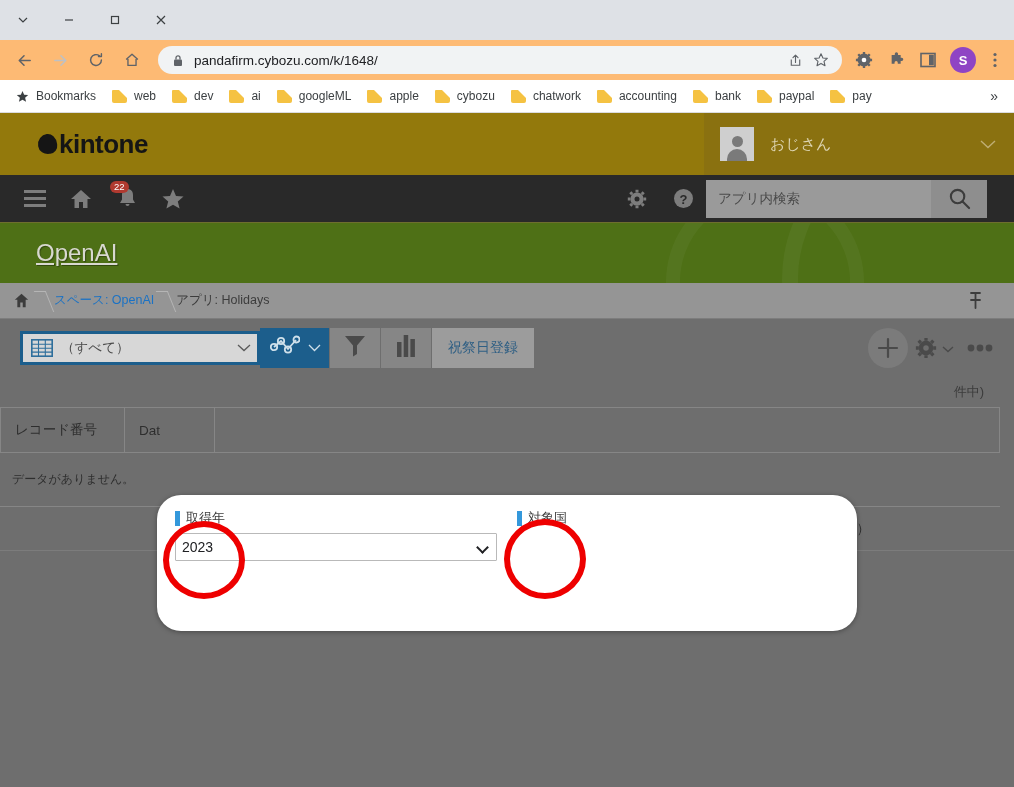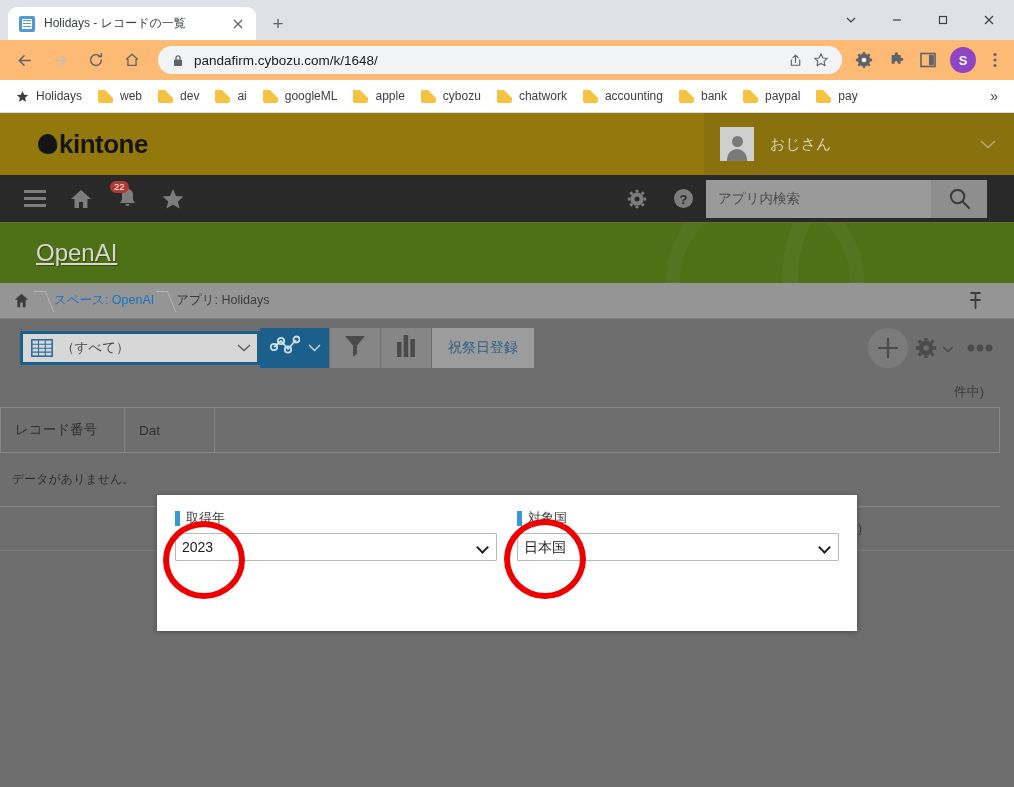--- a/index.html
+++ b/index.html
@@ -269,20 +269,21 @@
     padding-right: 130px; font-size: 13.5px; color: #2e2e2e;
     border-top: 1px solid #868686; margin-right: 14px;
   }
   .k-bottomfill { height: 176px; background: #6e6e6e; border-top: 1px solid #7c7c7c; }
 
   
   .overlay-dialog {
     position: absolute; left: 157px; top: 382px; width: 700px; height: 136px;
     background: #fff; box-shadow: 0 1px 5px rgba(0,0,0,0.35);
     z-index: 40;
+    border-radius: 24px;
   }
   .dlg-body { display: flex; padding: 14px 18px 0 18px; }
   .dlg-field { width: 340px; }
   .dlg-field + .dlg-field { margin-left: 20px; }
   .dlg-label {
     display: flex; align-items: center; font-size: 13px; color: #3c3c3c;
     margin-bottom: 6px; height: 18px;
   }
   .dlg-label .mark {
     width: 5px; height: 15px; background: #3498db; margin-right: 6px; flex: 0 0 5px;
@@ -314,34 +315,20 @@
   }
   #annot-year { left: 163px; top: 408px; width: 82px; height: 78px; }
   #annot-country { left: 504px; top: 406px; width: 82px; height: 80px; }
 </style>
 </head>
 <body>
 
 <div class="browser">
 
   <div class="titlebar">
-    <div class="tabstrip">
-      <div class="tab">
-        <span class="tab-favicon">
-            <span class="fav-lines"></span>
-          </span>
-        <span class="tab-title">Holidays - レコードの一覧</span>
-        <span class="tab-close">
-          <svg width="10" height="10" viewBox="0 0 10 10">
-              <path d="M1 1 L9 9 M9 1 L1 9" stroke="#5f6368" stroke-width="1.3" fill="none"></path>
-            </svg>
-        </span>
-      </div>
-      <div class="newtab">+</div>
-    </div>
     <div class="wincontrols">
       <div class="wc">
         <svg width="12" height="12" viewBox="0 0 12 12">
             <path d="M2 4 L6 8 L10 4" stroke="#3c4043" stroke-width="1.2" fill="none"></path>
           </svg>
       </div>
       <div class="wc">
         <svg width="12" height="12" viewBox="0 0 12 12">
             <path d="M2 6 L10 6" stroke="#3c4043" stroke-width="1.2"></path>
           </svg>
@@ -435,21 +422,21 @@
     </div>
   </div>
 
   <div class="bookmarks">
     <div class="bm">
       <span class="bm-star">
         <svg width="13" height="13" viewBox="0 0 16 16">
             <path d="M8 1.3 L10 5.9 L15 6.3 L11.2 9.6 L12.4 14.5 L8 11.9 L3.6 14.5 L4.8 9.6 L1 6.3 L6 5.9 Z" fill="#3c4043"></path>
           </svg>
       </span>
-      <span>Holidays</span>
+      <span>Bookmarks</span>
     </div>
     <div class="bm">
         <span class="bm-folder"></span>
         <span>web</span>
       </div>
     <div class="bm">
         <span class="bm-folder"></span>
         <span>dev</span>
       </div>
     <div class="bm">
@@ -694,25 +681,20 @@
             <select class="dlg-select">
               <option>2023</option>
             </select>
           </div>
         </div>
         <div class="dlg-field">
           <div class="dlg-label">
             <span class="mark"></span>
             <span>対象国</span>
           </div>
-          <div class="sel-wrap">
-            <select class="dlg-select">
-              <option>日本国</option>
-            </select>
-          </div>
         </div>
       </div>
     </div>
 
     <div class="annot" id="annot-year"></div>
     <div class="annot" id="annot-country"></div>
 
   </div>
 </div>
 

